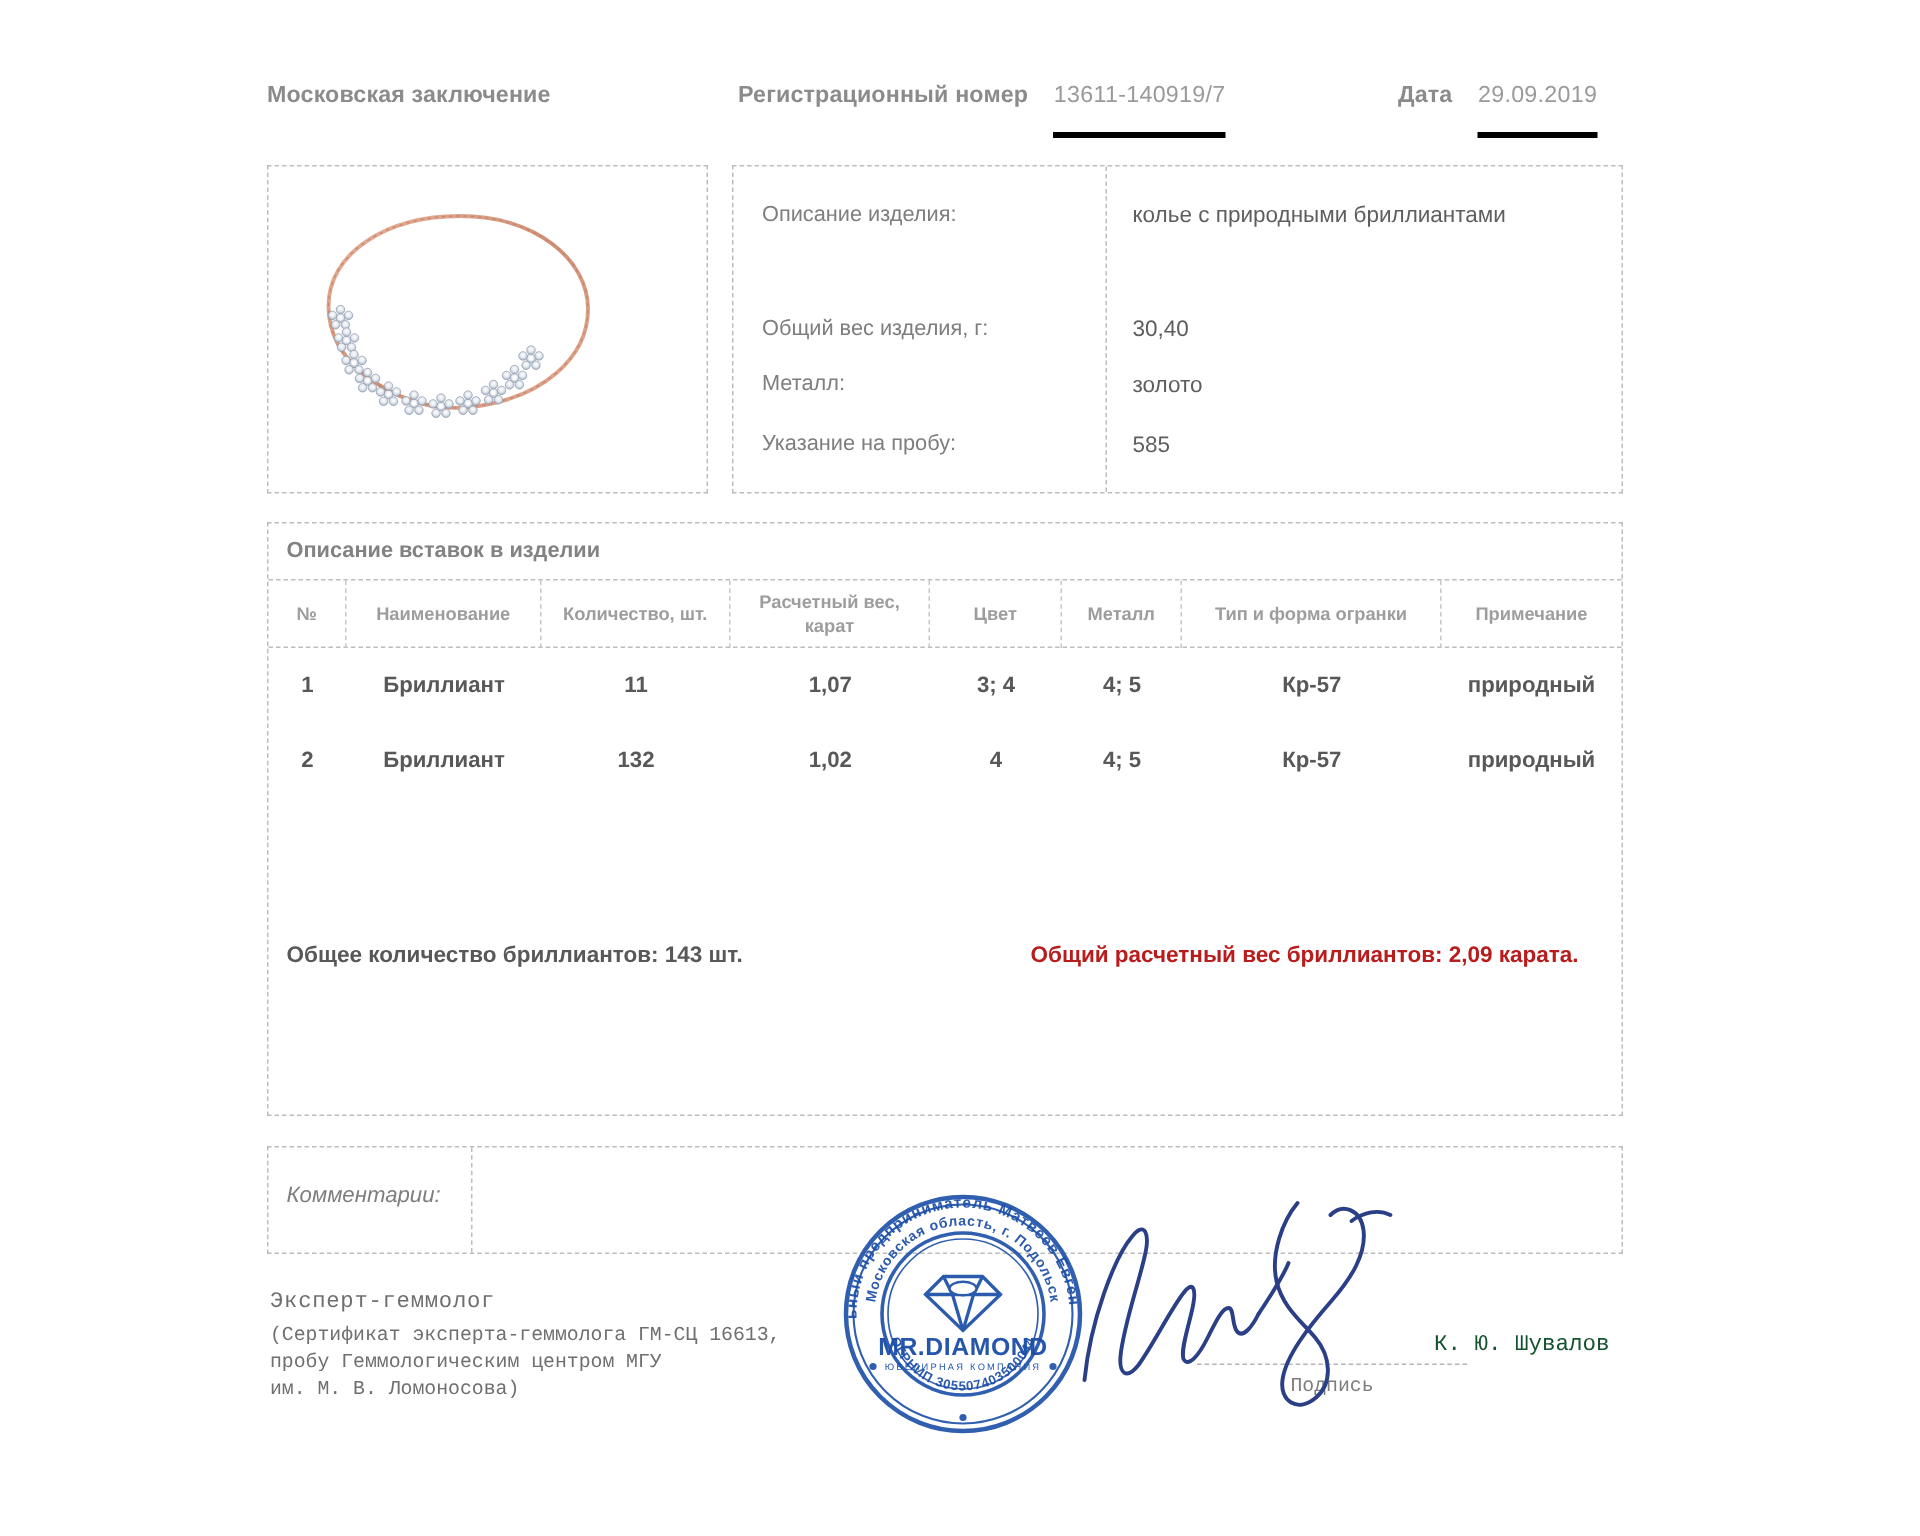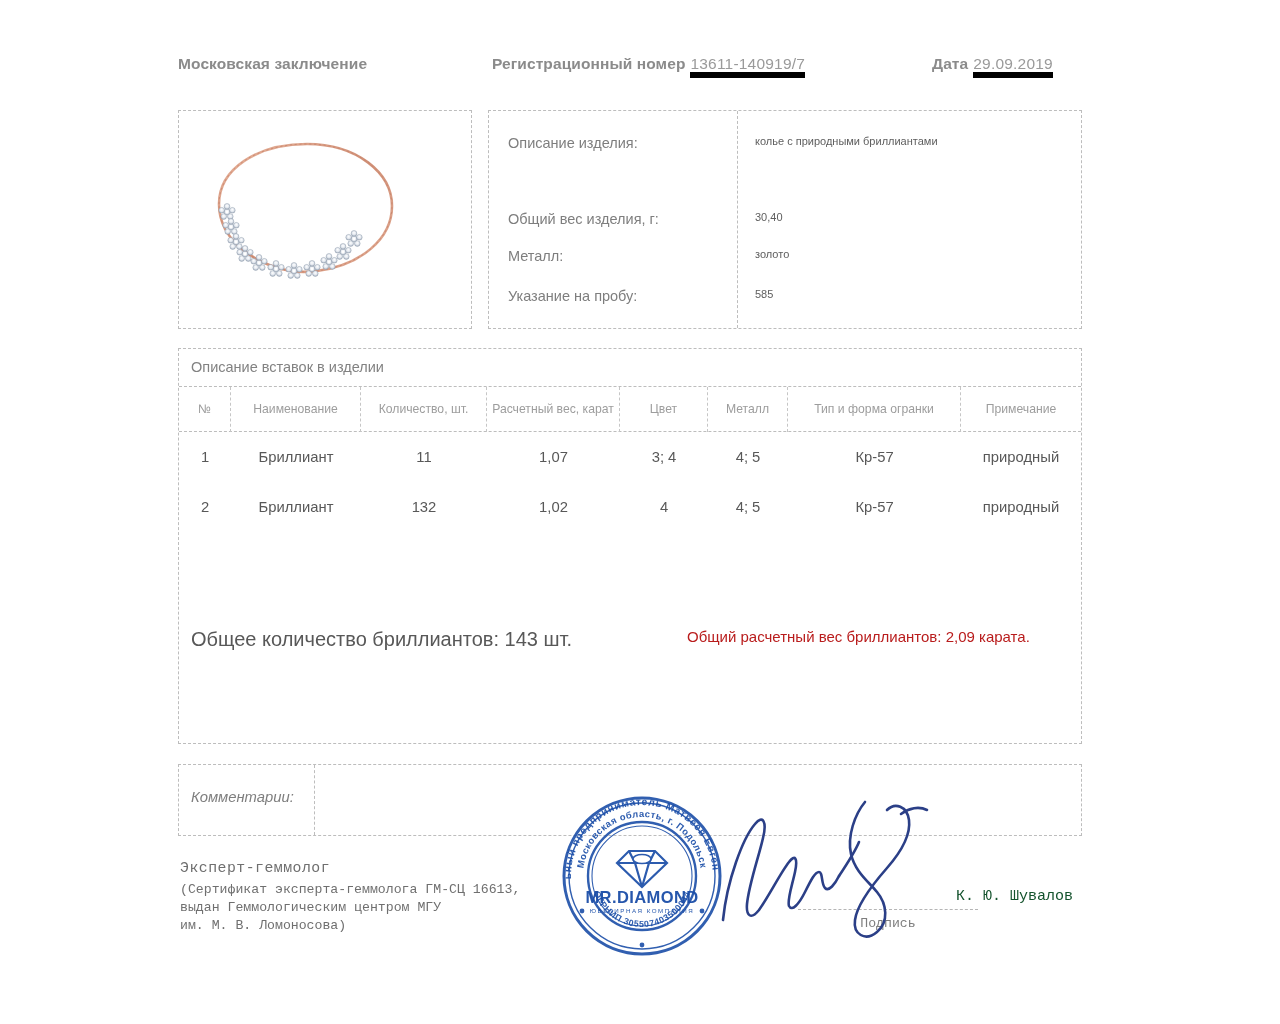--- a/index.html
+++ b/index.html
@@ -53,23 +53,23 @@
   .hdr-label {
     font-size: 15.5px;
     font-weight: bold;
     color: #8b8b8b;
     letter-spacing: 0.1px;
   }
   .hdr-value {
     font-size: 15.5px;
     font-weight: normal;
     color: #9a9a9a;
-    border-bottom: 6px solid #000000;
-    padding-bottom: 0;
-    margin-left: 5px;
+    border-bottom: 4px solid #000000;
+    padding-bottom: 16px;
+    margin-left: 17px;
     letter-spacing: 0.2px;
   }
 
   
   .photo-box {
     position: absolute;
     left: 178px;
     top: 110px;
     width: 294px;
     height: 219px;
@@ -111,35 +111,36 @@
   .desc-key {
     position: absolute;
     left: 19px;
     font-size: 14.5px;
     color: #7e7e7e;
     white-space: nowrap;
   }
   .desc-val {
     position: absolute;
     left: 266px;
-    font-size: 11px;
+    font-size: 15px;
     color: #5e5e5e;
     white-space: nowrap;
   }
 
   
   .table-box {
     position: absolute;
     left: 178px;
     top: 348px;
     width: 904px;
     height: 396px;
     border: 1px dashed #bdbdbd;
     background: #ffffff;
     box-sizing: border-box;
+    font-weight: bold;
   }
   .tbl-caption {
     position: absolute;
     left: 0; top: 0;
     width: 100%;
     height: 38px;
     border-bottom: 1px dashed #bdbdbd;
     box-sizing: border-box;
   }
   .tbl-caption span {
@@ -204,21 +205,21 @@
     position: absolute;
     left: 0;
     top: 196px;
     width: 100%;
     height: 30px;
   }
   .totals .t-left {
     position: absolute;
     left: 12px;
     top: 0;
-    font-size: 20px;
+    font-size: 15px;
     color: #585858;
     white-space: nowrap;
   }
   .totals .t-right {
     position: absolute;
     left: 508px;
     top: 0;
     font-size: 15px;
     color: #b91c1c;
     white-space: nowrap;
@@ -483,21 +484,21 @@
   <div class="comments-box">
     <div class="comments-label">
       <span>Комментарии:</span>
     </div>
     <div style="position:absolute;left:148px;top:24px;font-size:14.8px;color:#585858;"></div>
   </div>
 
   <div class="footer">
     <div class="expert-title">Эксперт-геммолог</div>
     <div class="expert-cert">(Сертификат эксперта-геммолога ГМ-СЦ 16613,
-выдан Геммологическим центром МГУ
+пробу Геммологическим центром МГУ
 им. М. В. Ломоносова)</div>
 
     <div class="sign-line"></div>
     <div class="sign-caption">Подпись</div>
     <div class="sign-name">К. Ю. Шувалов</div>
   </div>
 
   <div class="stamp">
     <svg width="182" height="182" viewBox="0 0 182 182" xmlns="http://www.w3.org/2000/svg">
       <defs>

